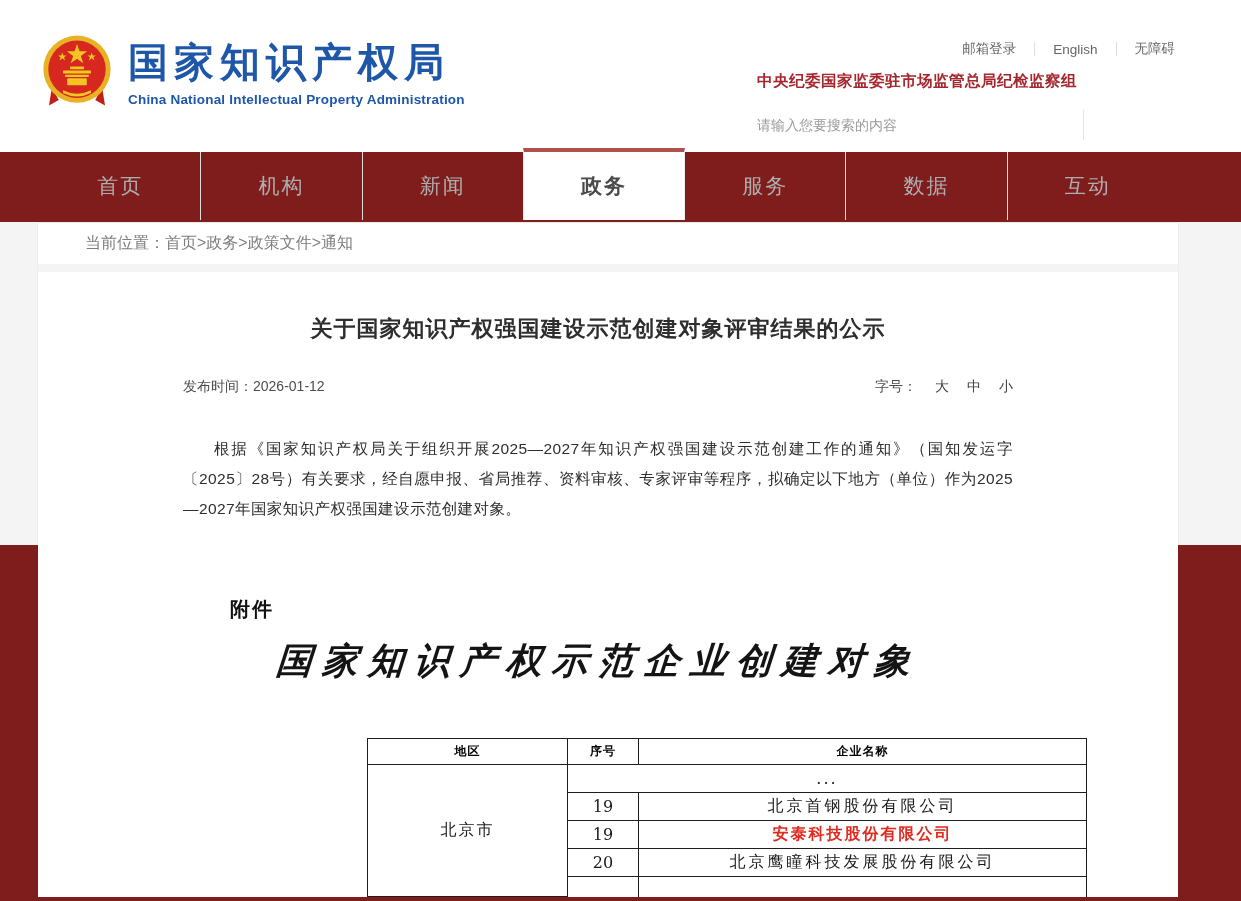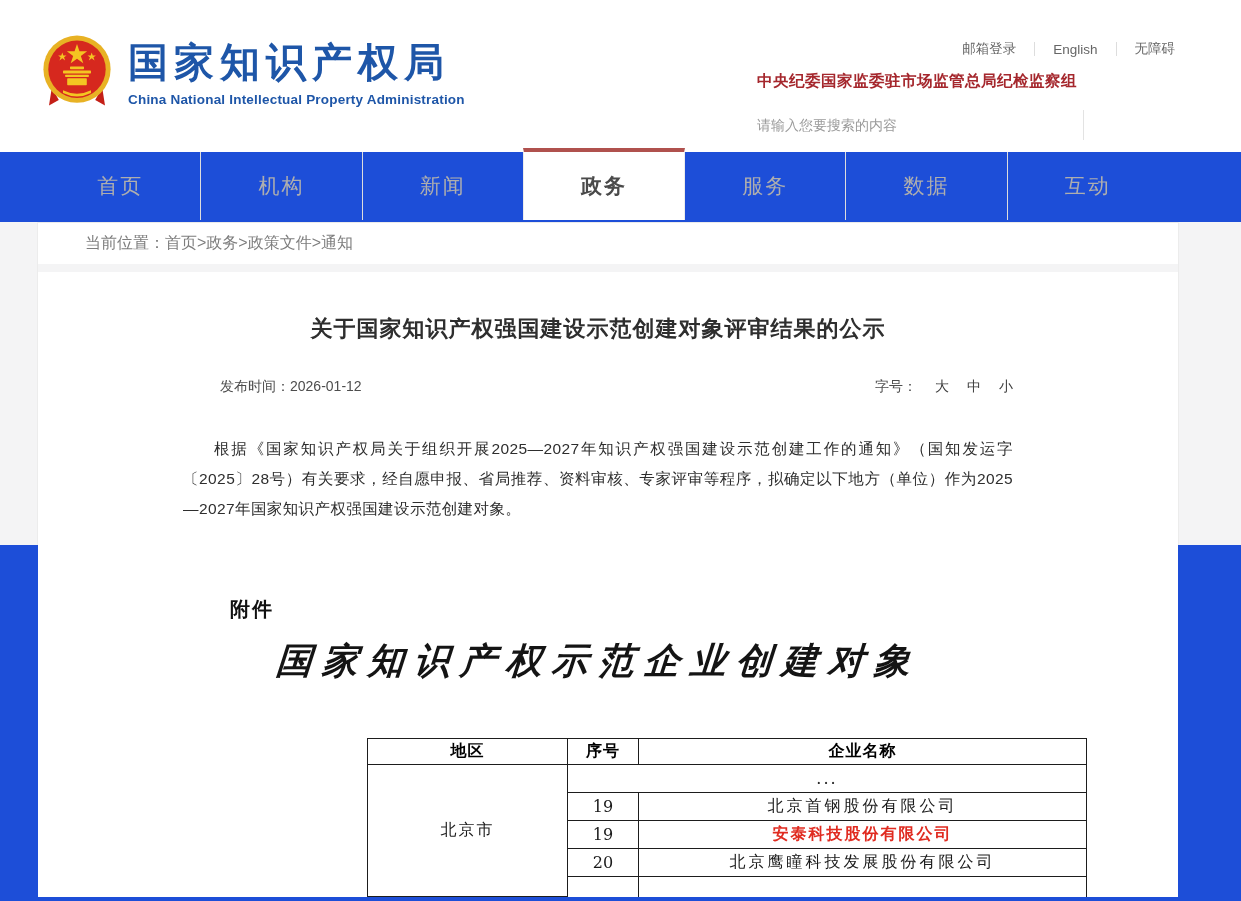--- a/index.html
+++ b/index.html
@@ -1,18 +1,18 @@
 <!DOCTYPE html>
 <html><head>
 <meta charset="utf-8">
 <style>
   * { margin:0; padding:0; box-sizing:border-box; }
   html,body { background:#fff; }
   body { font-family:"Liberation Sans", sans-serif; }
-  #page { position:relative; width:1241px; height:901px; overflow:hidden; background:#1d4ed8; margin:0 auto; }
+  #page { position:relative; width:1241px; height:901px; overflow:hidden; background:#7f1d1d; margin:0 auto; }
 
   
   .header { position:absolute; top:0; left:0; width:1241px; height:152px; background:#fff; }
   .logo-wrap { position:absolute; left:42px; top:34px; display:flex; align-items:flex-start; }
   .emblem { width:70px; height:76px; }
   .site-names { margin-left:16px; padding-top:6px; }
   .site-cn { color:#1e56a8; font-size:40px; font-weight:bold; letter-spacing:6px; line-height:44px; }
   .site-en { color:#1e56a8; font-size:13.5px; font-weight:bold; margin-top:8px; letter-spacing:0.2px; }
 
   .header-right { position:absolute; left:757px; top:40px; width:418px; }
@@ -40,36 +40,36 @@
   .gray-right { position:absolute; top:222px; left:1178px; width:63px; height:323px; background:#f4f4f5; border-left:1px solid #ececec; }
 
   .crumb { position:absolute; top:223px; left:38px; width:1140px; height:41px; background:#fff; display:flex; align-items:center; padding-left:47px; font-size:16px; color:#7d7d7d; }
   .crumb .crumb-path { cursor:pointer; }
   .crumb-strip { position:absolute; top:264px; left:38px; width:1140px; height:8px; background:#f4f4f5; }
 
   
   .article { position:absolute; top:272px; left:38px; width:1140px; background:#fff; }
   .article-inner { padding:0 165px 0 145px; }
   .article-title { margin-top:42px; text-align:center; font-size:22px; font-weight:bold; color:#2e2e2e; letter-spacing:1px; }
-  .meta-row { margin-top:34px; display:flex; justify-content:space-between; align-items:center; font-size:14px; color:#4d4d4d;margin-left:37px; }
+  .meta-row { margin-top:34px; display:flex; justify-content:space-between; align-items:center; font-size:14px; color:#4d4d4d; }
   .meta-right { display:flex; align-items:center; }
   .fs-option { margin-left:18px; cursor:pointer; color:#3d3d3d; }
   .article-body { margin-top:38px; font-size:15.5px; color:#2e2e2e; line-height:30px; text-indent:2em; letter-spacing:0.4px; text-align:justify; }
 
   .attachment-label { margin-top:72px; margin-left:47px; font-size:20px; font-weight:bold; color:#111; letter-spacing:2px; }
   .calligraphy { margin-top:14px; text-align:center; font-family:"DejaVu Serif", serif; font-style:italic; font-weight:bold; font-size:36px; color:#141414; letter-spacing:10px; transform:skewX(-4deg); }
 
   
   .table-wrap { margin-top:52px; margin-left:184px; }
   table.res { border-collapse:collapse; table-layout:fixed; width:719px; }
   table.res col.c-region { width:200px; }
   table.res col.c-no { width:71px; }
   table.res col.c-name { width:448px; }
   table.res th, table.res td { border:1px solid #1d1d1d; text-align:center; vertical-align:middle; overflow:hidden; }
-  table.res th { height:26px; font-size:16px; font-weight:bold; color:#000; font-family:"Liberation Sans", sans-serif; letter-spacing:1px; }
+  table.res th { height:26px; font-size:12px; font-weight:bold; color:#000; font-family:"Liberation Sans", sans-serif; letter-spacing:1px; }
   table.res td { height:28px; font-family:"DejaVu Serif","Liberation Serif", serif; font-size:16px; color:#1a1a1a; }
   td.cell-name { letter-spacing:3px; }
   td.cell-no { letter-spacing:0; }
   td.cell-region { font-size:16px; letter-spacing:2px; }
   tr.row-highlight td.cell-name { color:#e02b20; font-weight:bold; letter-spacing:2px; }
   td.cell-ellipsis { letter-spacing:2px; }
   tr.partial td { height:20px; border-bottom:none; }
 </style>
 </head>
 <body>

